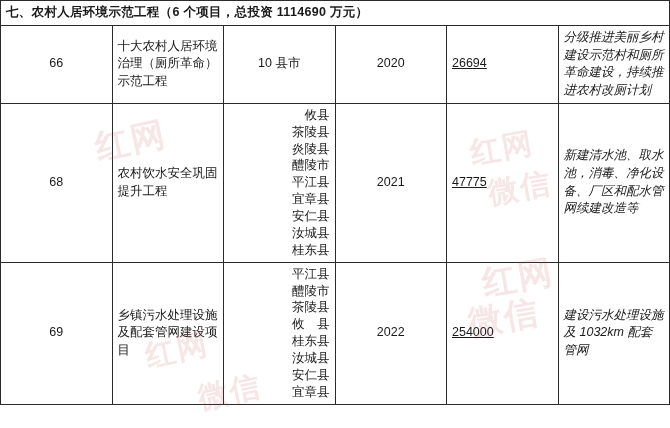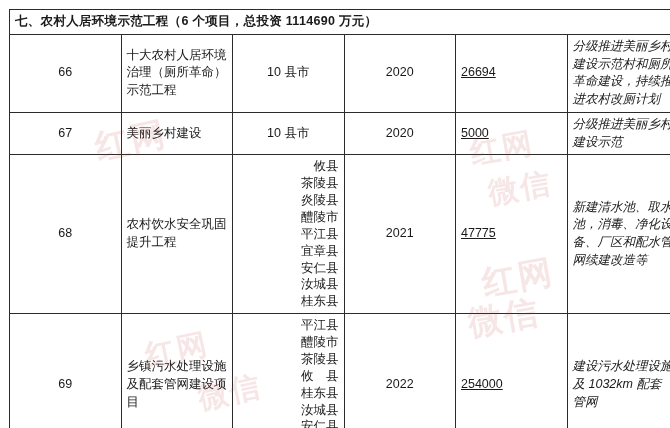--- a/index.html
+++ b/index.html
@@ -13,21 +13,21 @@
     font-family: "Liberation Sans", sans-serif;
     color: #1a1a1a;
     position: relative;
     overflow: hidden;
   }
   .page {
     width: 670px;
     height: 428px;
     position: relative;
     box-sizing: border-box;
-    padding: 9px;
+    padding: 0;
   }
   
   .watermark {
     position: absolute;
     inset: 0;
     pointer-events: none;
     z-index: 5;
     overflow: hidden;
   }
   .wm-text {
@@ -105,28 +105,20 @@
 
       <tr>
         <td class="c-no">66</td>
         <td class="c-name">十大农村人居环境治理（厕所革命）示范工程</td>
         <td class="c-area">10 县市</td>
         <td class="c-year">2020</td>
         <td class="c-inv">26694</td>
         <td class="c-desc">分级推进美丽乡村建设示范村和厕所革命建设，持续推进农村改厕计划</td>
       </tr>
 
-      <tr>
-        <td class="c-no">67</td>
-        <td class="c-name">美丽乡村建设</td>
-        <td class="c-area">10 县市</td>
-        <td class="c-year">2020</td>
-        <td class="c-inv">5000</td>
-        <td class="c-desc">分级推进美丽乡村建设示范</td>
-      </tr>
 
       <tr>
         <td class="c-no">68</td>
         <td class="c-name">农村饮水安全巩固提升工程</td>
         <td class="c-area">
             <span class="area-list">攸县
 茶陵县
 炎陵县
 醴陵市
 平江县

